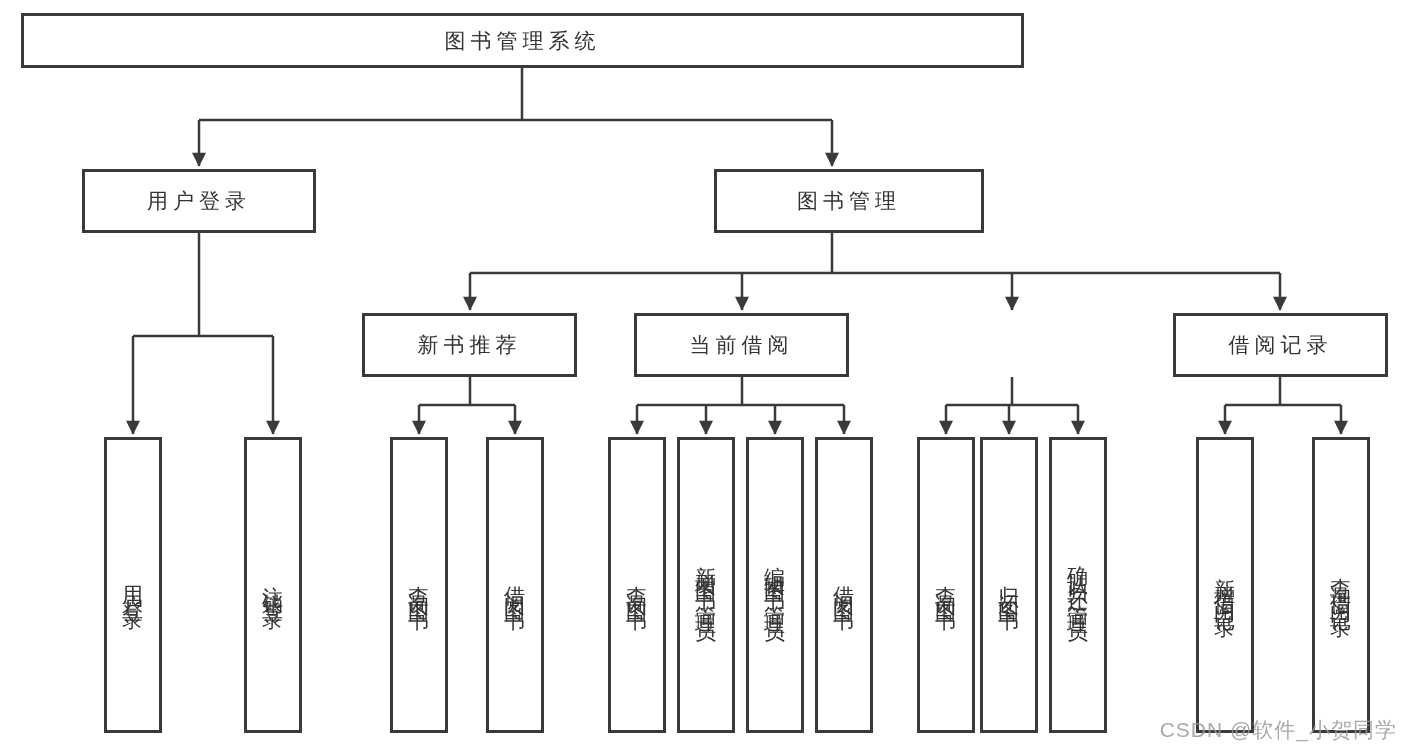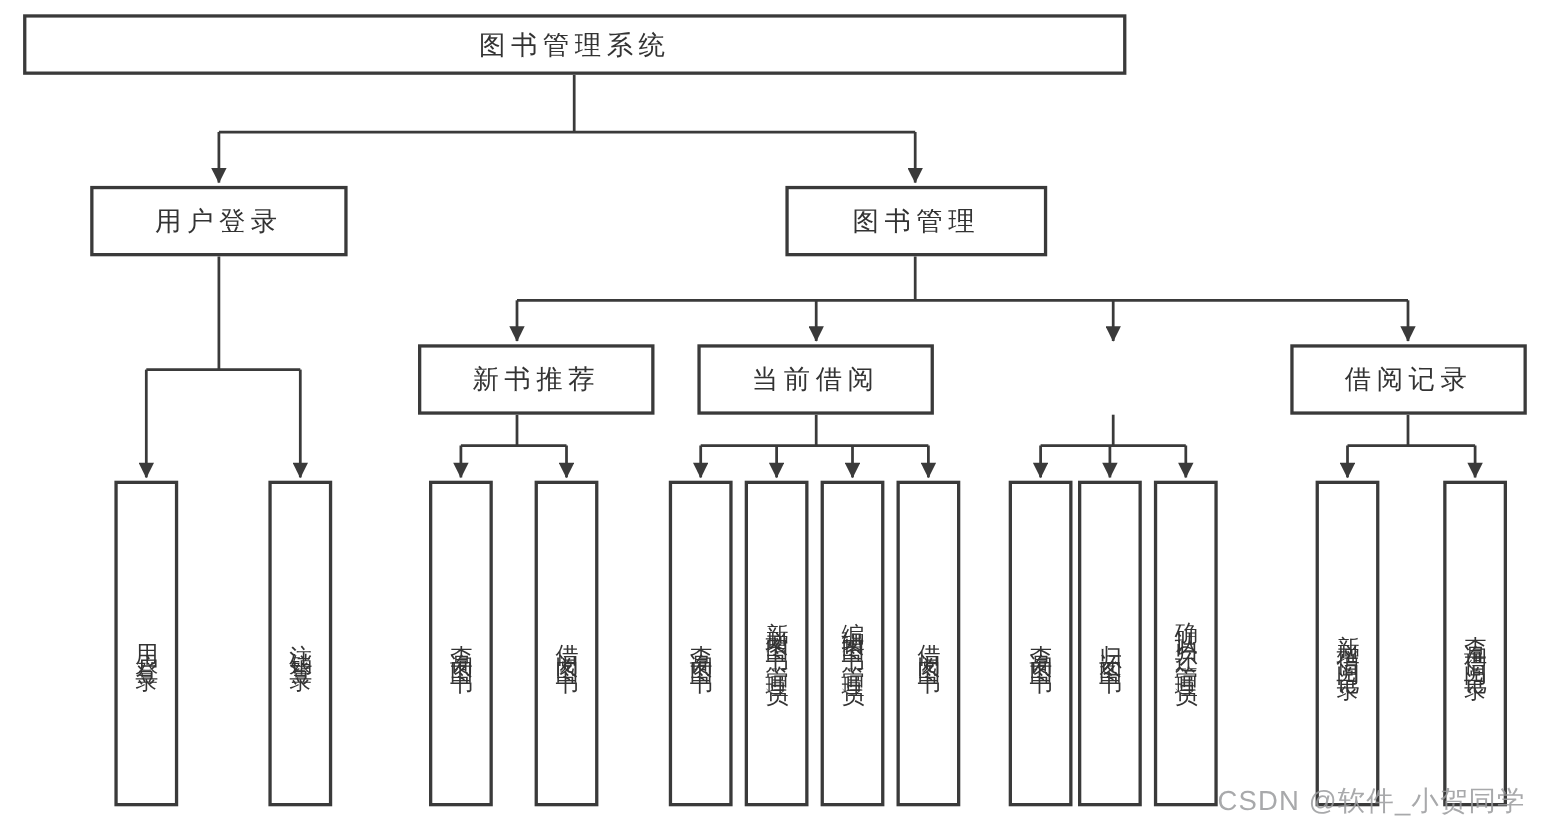--- a/index.html
+++ b/index.html
@@ -33,21 +33,21 @@
   }
   svg.lines path.arrow { marker-end: url(#arrowhead); }
   .node {
     position: absolute;
     border: 3px solid var(--line);
     background: #ffffff;
     color: var(--text);
     display: flex;
     align-items: center;
     justify-content: center;
-    font-size: 24px;
+    font-size: 21px;
     letter-spacing: 5px;
     white-space: nowrap;
   }
   .node.root   { left: 21px;  top: 13px;  width: 1003px; height: 55px; }
   .node.lvl2   { top: 169px; height: 64px; }
   .node.lvl3   { top: 313px; height: 64px; width: 215px; }
   .vnode {
     position: absolute;
     top: 437px;
     width: 58px;
@@ -61,23 +61,23 @@
   }
   .vnode span {
     writing-mode: vertical-rl;
     font-size: 21px;
     letter-spacing: 8px;
     line-height: 1;
     white-space: nowrap;
   }
   .watermark {
     position: absolute;
-    right: 18px;
+    right: 8px;
     bottom: 3px;
-    font-size: 25px;
+    font-size: 21px;
     letter-spacing: 1px;
     color: var(--watermark);
     opacity: 0.85;
     z-index: 5;
     white-space: nowrap;
   }
 </style>
 </head>
 <body>
 
@@ -134,23 +134,23 @@
       <path d="M1280,377 V405"></path>
       <path d="M1225,405 H1341"></path>
       <path class="arrow" d="M1225,405 V434"></path>
       <path class="arrow" d="M1341,405 V434"></path>
     </g>
   </svg>
 
   <div class="node root">图书管理系统</div>
 
   <div class="node lvl2" style="left:82px; width:234px;">用户登录</div>
-  <div class="node lvl2" style="left:714px; width:238px;">图书管理</div>
+  <div class="node lvl2" style="left:714px; width:270px;">图书管理</div>
 
-  <div class="node lvl3" style="left:362px;margin-left:18px;">新书推荐</div>
+  <div class="node lvl3" style="left:362px;">新书推荐</div>
   <div class="node lvl3" style="left:634px;">当前借阅</div>
   <div class="node lvl3" style="left:1173px;">借阅记录</div>
 
   <div class="vnode" style="left:104px;">
     <span>用户登录</span>
   </div>
   <div class="vnode" style="left:244px;">
     <span>注销登录</span>
   </div>
   <div class="vnode" style="left:390px;">

